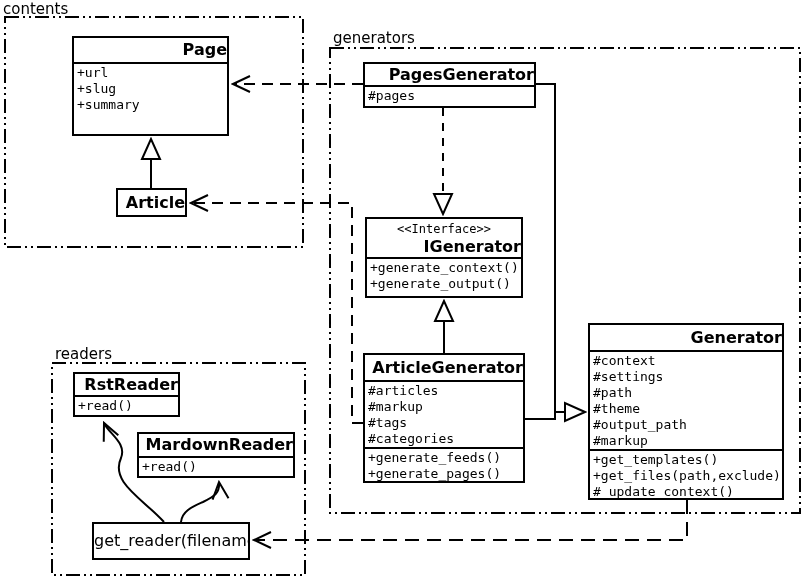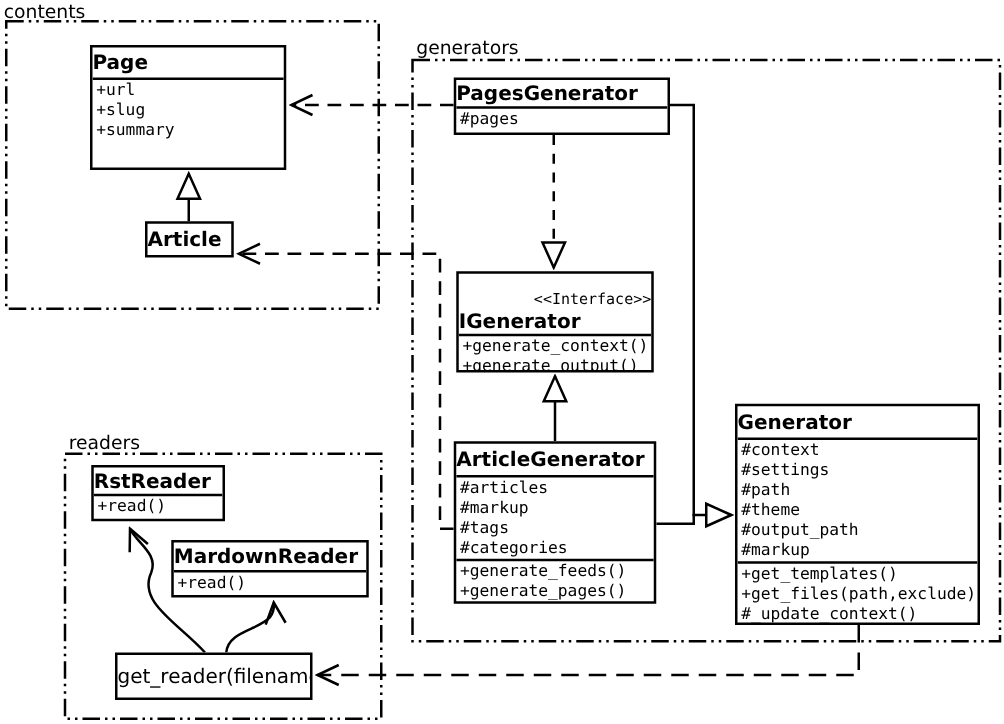--- a/index.html
+++ b/index.html
@@ -2,23 +2,23 @@
 <html><head>
 <meta charset="utf-8">
 <style>
   html,body{margin:0;padding:0;background:#fff;}
   #stage{position:relative;width:803px;height:579px;background:#fff;overflow:hidden;
          font-family:"DejaVu Sans",sans-serif;color:#000;}
   #wires{position:absolute;left:0;top:0;width:803px;height:579px;}
   .pkg-label{position:absolute;font-size:15px;line-height:17px;background:transparent;}
   .uml-box{position:absolute;border:2px solid #000;background:#fff;box-sizing:border-box;overflow:hidden;}
   .uml-title{font-family:"DejaVu Sans",sans-serif;font-weight:700;font-size:16px;
-             line-height:24px;text-align:left;white-space:nowrap;}
+             line-height:24px;text-align:right;white-space:nowrap;}
   .stereo{font-family:"DejaVu Sans Mono","Liberation Mono",monospace;font-weight:400;
-          font-size:12px;line-height:14px;text-align:right;padding-top:13px;}
+          font-size:12px;line-height:14px;text-align:center;padding-top:3px;}
   .uml-members{border-top:2px solid #000;font-family:"DejaVu Sans Mono","Liberation Mono",monospace;
                font-size:13px;padding:1px 3px 0 3px;}
   .m{line-height:16px;white-space:pre;}
   .plain-label{font-family:"DejaVu Sans",sans-serif;font-size:16px;text-align:center;white-space:nowrap;}
 </style>
 </head>
 <body>
 
 <div id="stage">
 
@@ -62,21 +62,21 @@
 
   <div class="uml-box" style="left:72px;top:36px;width:157px;height:100px;">
     <div class="uml-title">Page</div>
     <div class="uml-members">
       <div class="m">+url</div>
       <div class="m">+slug</div>
       <div class="m">+summary</div>
     </div>
   </div>
 
-  <div class="uml-box" style="left:116px;top:177px;width:71px;height:29px;">
+  <div class="uml-box" style="left:116px;top:188px;width:71px;height:29px;">
     <div class="uml-title" style="line-height:25px;">Article</div>
   </div>
 
   <div class="uml-box" style="left:363px;top:62px;width:173px;height:46px;">
     <div class="uml-title" style="line-height:21px;">PagesGenerator</div>
     <div class="uml-members">
       <div class="m">#pages</div>
     </div>
   </div>
 

